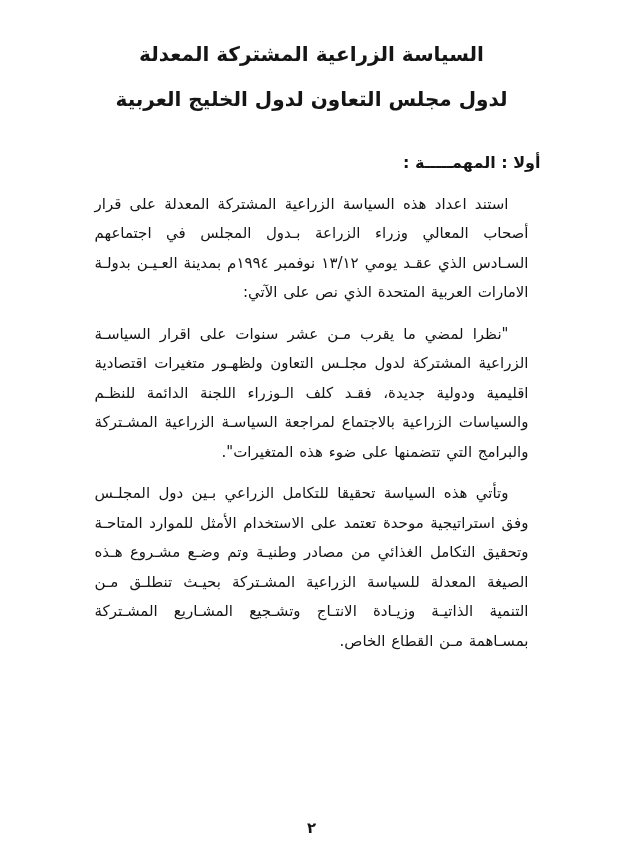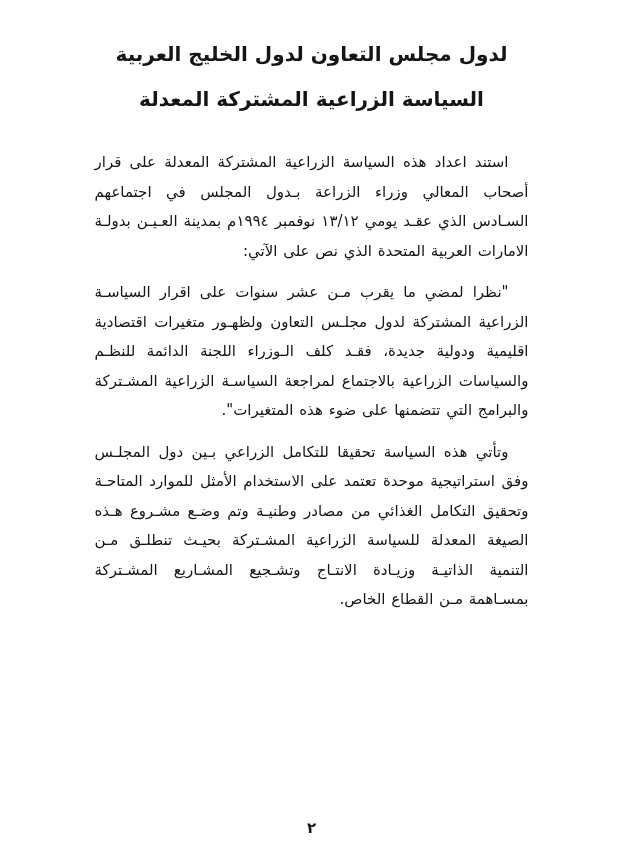--- a/index.html
+++ b/index.html
@@ -58,25 +58,26 @@
     font-weight: 700;
     direction: rtl;
   }
 </style>
 </head>
 <body>
 
 <div class="page">
 
   <div class="title-block">
+    <div class="title-line">السياسة الزراعية المشتركة المعدلة</div>
     <div class="title-line">لدول مجلس التعاون لدول الخليج العربية</div>
-    <div class="title-line">السياسة الزراعية المشتركة المعدلة</div>
   </div>
 
   <div class="content">
+    <div class="section-heading">أولا : المهمـــــة :</div>
     <p class="para">استند اعداد هذه السياسة الزراعية المشتركة المعدلة على قرار أصحاب المعالي وزراء الزراعة بـدول المجلس في اجتماعهم السـادس الذي عقـد يومي ١٣/١٢ نوفمبر ١٩٩٤م بمدينة العـيـن بدولـة الامارات العربية المتحدة الذي نص على الآتي:</p>
     <p class="para">"نظرا لمضي ما يقرب مـن عشر سنوات على اقرار السياسـة الزراعية المشتركة لدول مجلـس التعاون ولظهـور متغيرات اقتصادية اقليمية ودولية جديدة، فقـد كلف الـوزراء اللجنة الدائمة للنظـم والسياسات الزراعية بالاجتماع لمراجعة السياسـة الزراعية المشـتركة والبرامج التي تتضمنها على ضوء هذه المتغيرات".</p>
     <p class="para">وتأتي هذه السياسة تحقيقا للتكامل الزراعي بـين دول المجلـس وفق استراتيجية موحدة تعتمد على الاستخدام الأمثل للموارد المتاحـة وتحقيق التكامل الغذائي من مصادر وطنيـة وتم وضـع مشـروع هـذه الصيغة المعدلة للسياسة الزراعية المشـتركة بحيـث تنطلـق مـن التنمية الذاتيـة وزيـادة الانتـاج وتشـجيع المشـاريع المشـتركة بمسـاهمة مـن القطاع الخاص.</p>
   </div>
 
   <div class="page-number">٢</div>
 
 </div>
 
 </body></html>

